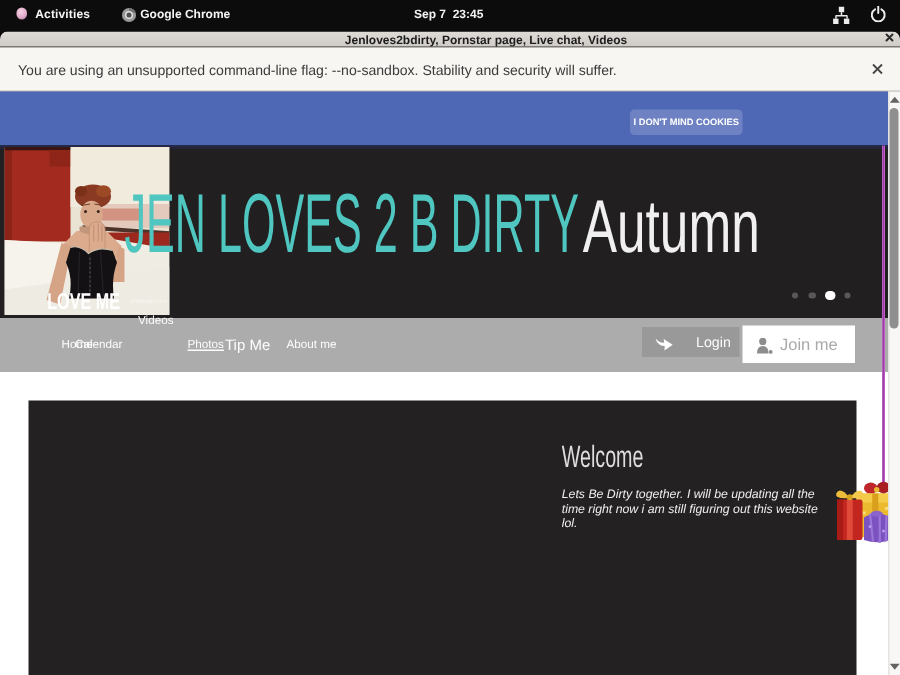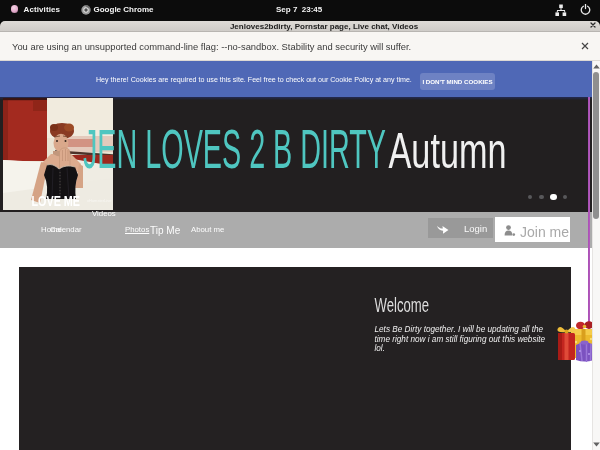--- a/index.html
+++ b/index.html
@@ -42,21 +42,20 @@
     <path d="M1 1 L5 5 M5 1 L1 5" stroke="#2a2a2a" stroke-width="1.3" stroke-linecap="round"></path>
   </svg>
 
   <div class="abs" style="left:0;top:31.5px;width:600px;height:29.5px;background:#f8f6f3;border-bottom:1px solid #ddd9d4;box-sizing:border-box;"></div>
   <div class="abs" style="left:12px;top:40.5px;color:#3b3b3b;font-size:9.4px;">You are using an unsupported command-line flag: --no-sandbox. Stability and security will suffer.</div>
   <svg class="abs" style="left:581px;top:42px;" width="8" height="8" viewBox="0 0 8 8">
     <path d="M1 1 L7 7 M7 1 L1 7" stroke="#454545" stroke-width="1.2"></path>
   </svg>
 
   <div class="abs" style="left:0;top:61px;width:591.5px;height:36px;background:#4f68b6;"></div>
-  <div class="abs" style="left:96px;top:75.5px;color:#fefefe;font-size:7.1px;">Hey there! Cookies are required to use this site. Feel free to check out our Cookie Policy at any time.</div>
   <div class="abs" style="left:420px;top:73px;width:75px;height:17px;background:#6e82c3;border-radius:3px;color:#fff;font-size:6.2px;font-weight:bold;text-align:center;line-height:17px;white-space:nowrap;">I DON'T MIND COOKIES</div>
 
   <div class="abs" style="left:0;top:97px;width:591.5px;height:115px;background:#221f20;"></div>
   <div class="abs" style="left:0;top:97px;width:591.5px;height:2.5px;background:linear-gradient(#232a52,#221f20);"></div>
 
   <svg class="abs" style="left:2.5px;top:98px;" width="110" height="112" viewBox="0 0 110 112">
     <rect x="0" y="0" width="110" height="112" fill="#eae3d3"></rect>
 
     <rect x="0" y="0" width="44" height="63" fill="#a32a1f"></rect>
     <rect x="0" y="0" width="5" height="63" fill="#8c2319"></rect>
@@ -123,21 +122,21 @@
     <path d="M1.0 2.6 C2.6 4.6 4.6 5.5 6.6 5.3 L6.2 2.9 L12.0 6.6 L6.7 10.2 L6.9 7.4 C3.9 7.5 1.7 5.4 1.0 2.6 Z" fill="#ffffff"></path>
   </svg>
   <div class="abs" style="left:452px;top:223px;color:#fafafa;font-size:9.5px;margin-left:12px;">Login</div>
 
   <div class="abs" style="left:494.5px;top:217px;width:75.5px;height:25px;background:#ffffff;"></div>
   <svg class="abs" style="left:504px;top:224.5px;" width="12" height="11" viewBox="0 0 12 11">
     <circle cx="4.5" cy="2.6" r="2.4" fill="#8d8d8d"></circle>
     <path d="M0.6 10.6 Q0.6 5.6 4.5 5.6 Q8.4 5.6 8.4 10.6 Z" fill="#8d8d8d"></path>
     <circle cx="9.8" cy="9.6" r="1.3" fill="#8d8d8d"></circle>
   </svg>
-  <div class="abs" style="left:520px;top:224px;color:#a9a9a9;font-size:14px;text-align:right;">Join me</div>
+  <div class="abs" style="left:520px;top:224px;color:#a9a9a9;font-size:11px;text-align:right;">Join me</div>
 
   <div class="abs" style="left:0;top:247.5px;width:591.5px;height:202.5px;background:#ffffff;"></div>
 
   <div class="abs" style="left:19px;top:267px;width:552px;height:183px;background:#242122;"></div>
   <svg class="abs" style="left:370px;top:290px;" width="120" height="30" viewBox="0 0 120 30">
     <text x="4.5" y="21.5" font-family="Liberation Sans, sans-serif" font-size="20.5" fill="#dedede" textLength="54.5" lengthAdjust="spacingAndGlyphs">Welcome</text>
   </svg>
   <div class="abs" style="left:374.5px;top:325px;width:178px;color:#efefef;font-size:8.2px;line-height:9.6px;font-style:italic;">Lets Be Dirty together. I will be updating all the<br>time right now i am still figuring out this website<br>lol.</div>
 
   <div class="abs" style="left:588.2px;top:97px;width:2.3px;height:240px;background:linear-gradient(90deg,#c07ac8,#9e31ab 45%,#c07ac8);"></div>

